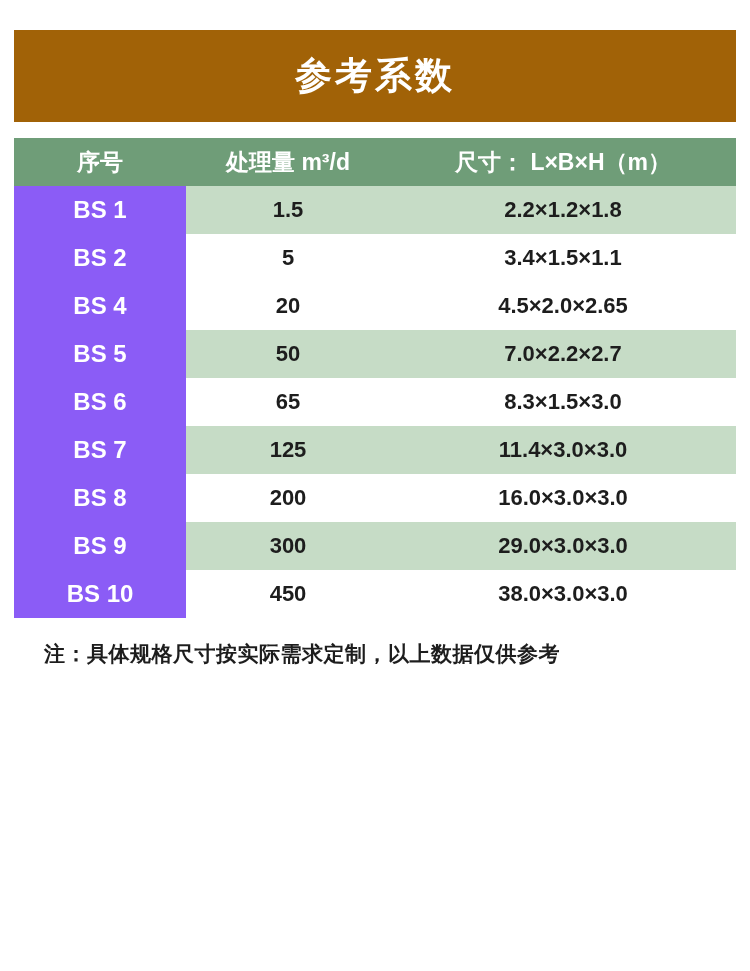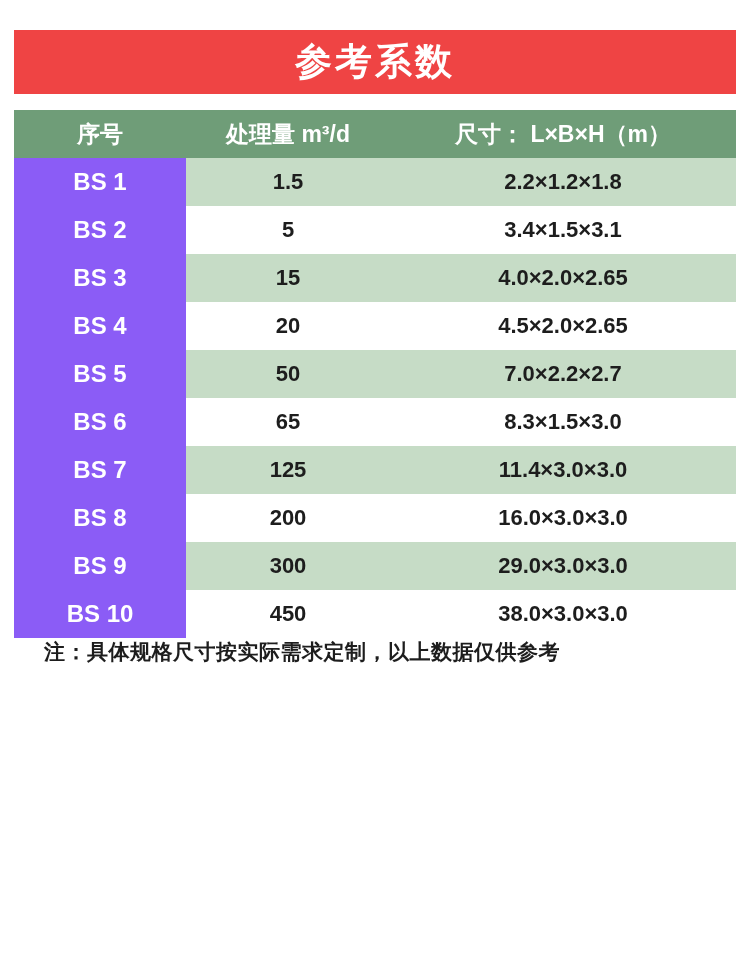--- a/index.html
+++ b/index.html
@@ -16,22 +16,22 @@
   }
   .page {
     width: 750px;
     height: 971px;
     position: relative;
     box-sizing: border-box;
     padding: 0 14px;
   }
   .title-bar {
     margin-top: 30px;
-    height: 64px;
-    background: #ef4444;
+    height: 92px;
+    background: #a16207;
     display: flex;
     align-items: center;
     justify-content: center;
   }
   .title-bar .title-text {
     color: #ffffff;
     font-size: 37px;
     font-weight: bold;
     letter-spacing: 3px;
   }
@@ -71,20 +71,21 @@
   
   table.spec tr.alt td.data {
     background: #c6dcc6;
     color: #1d1d1d;
   }
   table.spec tr.plain td.data {
     background: #ffffff;
     color: #1d1d1d;
   }
   .note {
+    margin-top: 22px;
     font-size: 21px;
     font-weight: bold;
     color: #1d1d1d;
     letter-spacing: 0.5px;
     padding-left: 30px;
   }
 </style>
 </head>
 <body>
 
@@ -109,26 +110,21 @@
     </thead>
     <tbody>
       <tr class="alt">
         <td class="model">BS 1</td>
         <td class="data">1.5</td>
         <td class="data">2.2×1.2×1.8</td>
       </tr>
       <tr class="plain">
         <td class="model">BS 2</td>
         <td class="data">5</td>
-        <td class="data">3.4×1.5×3.1</td>
-      </tr>
-      <tr class="alt">
-        <td class="model">BS 3</td>
-        <td class="data">15</td>
-        <td class="data">4.0×2.0×2.65</td>
+        <td class="data">3.4×1.5×1.1</td>
       </tr>
       <tr class="plain">
         <td class="model">BS 4</td>
         <td class="data">20</td>
         <td class="data">4.5×2.0×2.65</td>
       </tr>
       <tr class="alt">
         <td class="model">BS 5</td>
         <td class="data">50</td>
         <td class="data">7.0×2.2×2.7</td>

